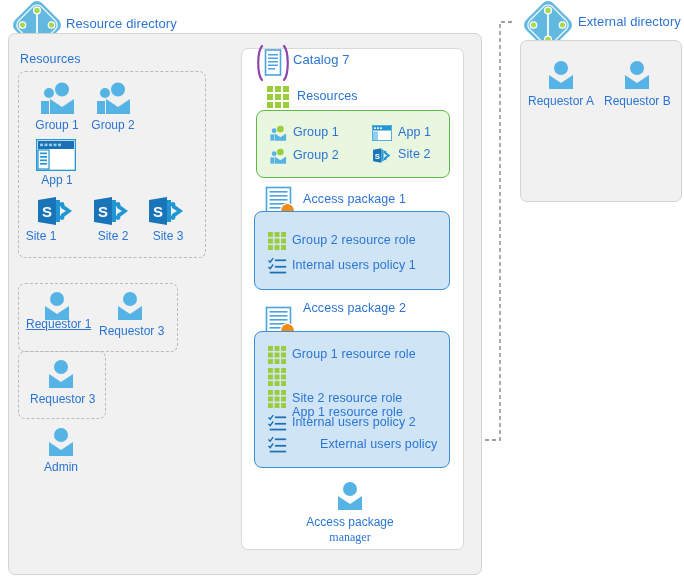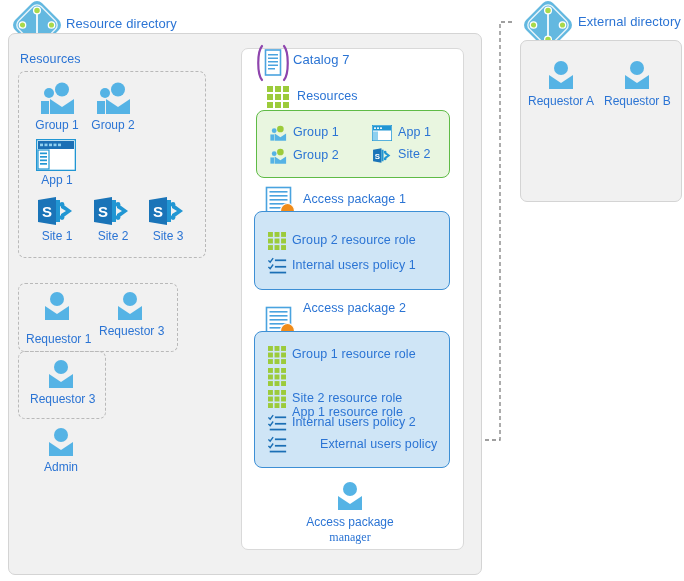--- a/index.html
+++ b/index.html
@@ -109,21 +109,21 @@
   <div class="ico" style="left:36px;top:195px;">
     <svg width="40" height="32" viewBox="0 0 40 32">
       <path d="M2 5 L20 2 L20 30 L2 27 z" fill="#1a74b8"></path>
       <rect x="20" y="5" width="4" height="22" fill="#2196d3"></rect>
       <text x="11" y="22" font-family="Liberation Sans, sans-serif" font-size="15" font-weight="bold" fill="#ffffff" text-anchor="middle">S</text>
       <path d="M25 8 L36 16 L25 24 L25 19 L30 16 L25 13 z" fill="#2196d3"></path>
       <circle cx="26" cy="9.5" r="2.4" fill="#2196d3"></circle>
       <circle cx="26" cy="22.5" r="2.4" fill="#2196d3"></circle>
     </svg>
   </div>
-  <div class="cap" style="left:27px;top:229px;width:60px;">Site 1</div>
+  <div class="cap" style="left:11px;top:229px;width:60px;">Site 1</div>
 
   <div class="ico" style="left:92px;top:195px;">
     <svg width="40" height="32" viewBox="0 0 40 32">
       <path d="M2 5 L20 2 L20 30 L2 27 z" fill="#1a74b8"></path>
       <rect x="20" y="5" width="4" height="22" fill="#2196d3"></rect>
       <text x="11" y="22" font-family="Liberation Sans, sans-serif" font-size="15" font-weight="bold" fill="#ffffff" text-anchor="middle">S</text>
       <path d="M25 8 L36 16 L25 24 L25 19 L30 16 L25 13 z" fill="#2196d3"></path>
       <circle cx="26" cy="9.5" r="2.4" fill="#2196d3"></circle>
       <circle cx="26" cy="22.5" r="2.4" fill="#2196d3"></circle>
     </svg>
@@ -143,21 +143,21 @@
   <div class="cap" style="left:138px;top:229px;width:60px;">Site 3</div>
 
   <div class="dashbox" style="left:18px;top:283px;width:158px;height:67px;"></div>
 
   <div class="ico" style="left:41px;top:291px;">
     <svg width="32" height="30" viewBox="0 0 32 30">
       <circle cx="16" cy="8" r="7" fill="#55b3e5"></circle>
       <path d="M4 29 L4 15 L16 23 L28 15 L28 29 z" fill="#55b3e5"></path>
     </svg>
   </div>
-  <div class="cap" style="left:26px;top:332px;width:62px;">Requestor 1</div>
+  <div class="cap" style="left:26px;top:317px;width:62px;text-decoration:underline;">Requestor 1</div>
 
   <div class="ico" style="left:114px;top:291px;">
     <svg width="32" height="30" viewBox="0 0 32 30">
       <circle cx="16" cy="8" r="7" fill="#55b3e5"></circle>
       <path d="M4 29 L4 15 L16 23 L28 15 L28 29 z" fill="#55b3e5"></path>
     </svg>
   </div>
   <div class="cap" style="left:99px;top:324px;width:62px;">Requestor 3</div>
 
   <div class="dashbox" style="left:18px;top:351px;width:86px;height:66px;"></div>

